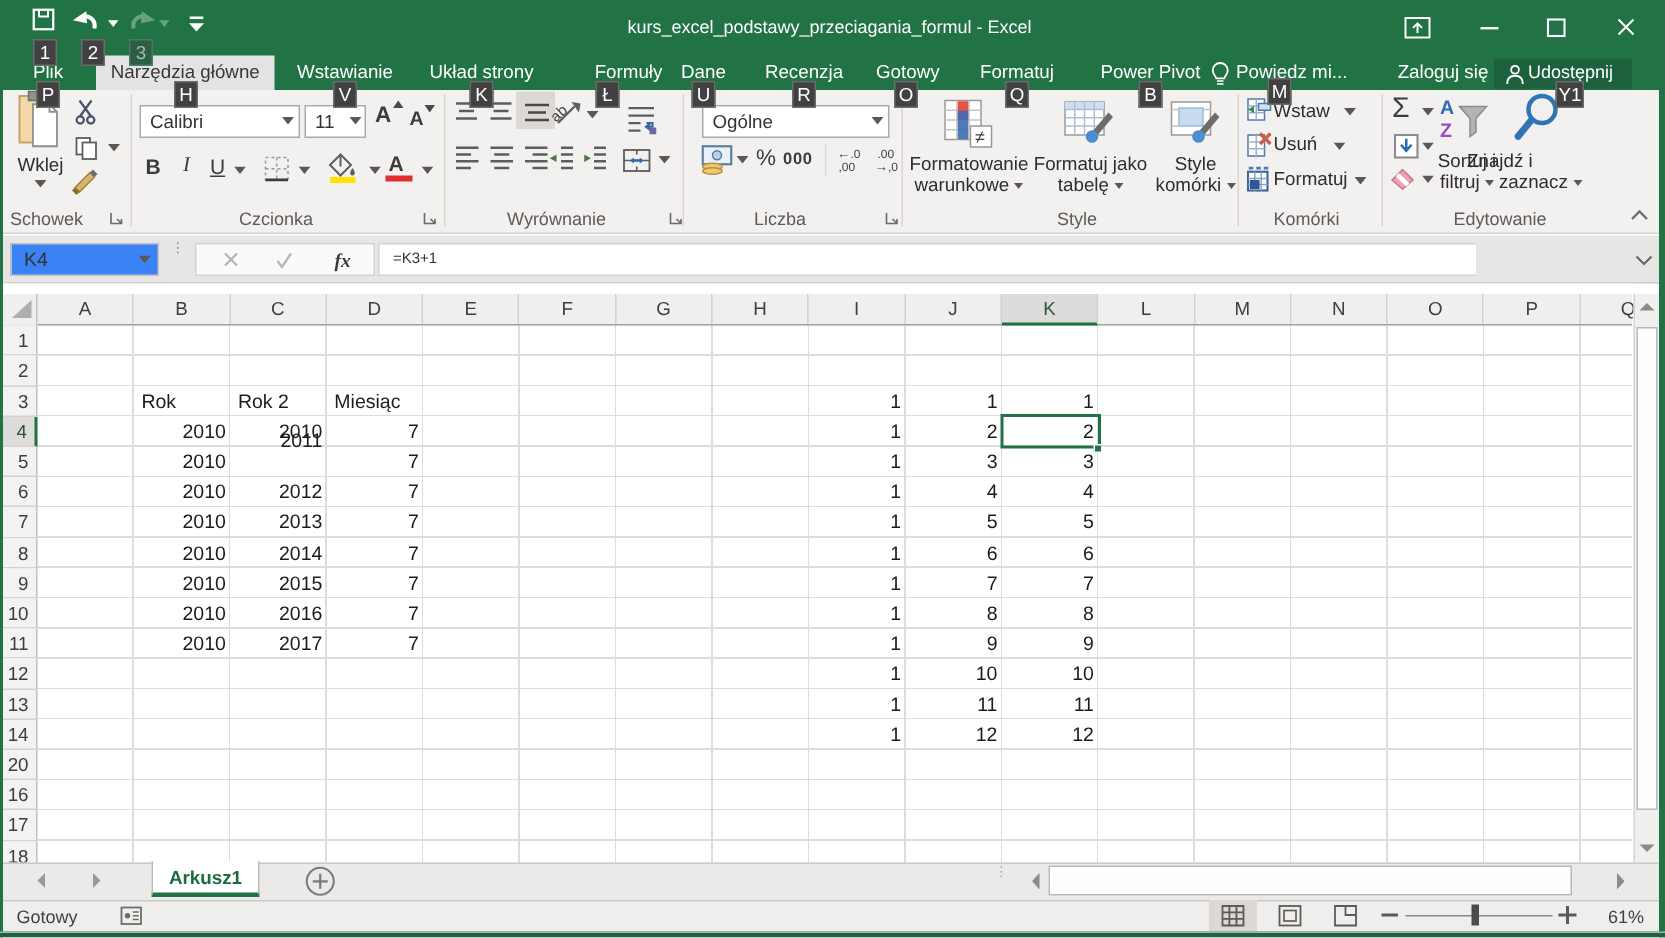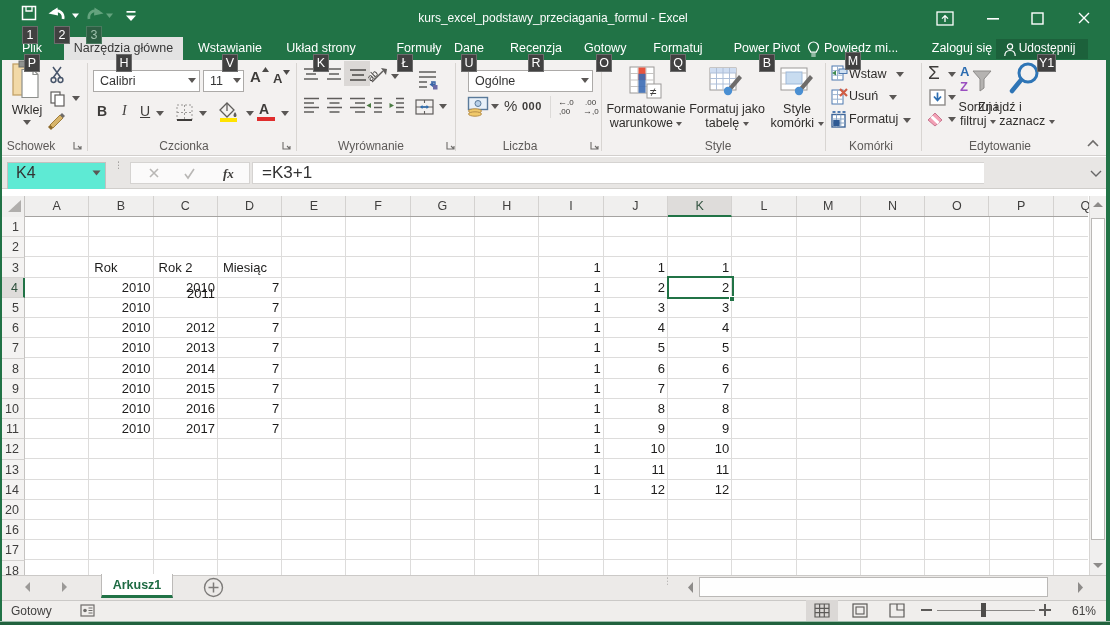--- a/index.html
+++ b/index.html
@@ -17,23 +17,23 @@
 
 #ribbon{position:absolute;left:1.5px;top:60px;width:1104.5px;height:96px;background:#f3f1f0;border-bottom:1px solid #d2cfcd}
 .gsep{position:absolute;top:63px;height:88px;width:1px;background:#d8d5d2}
 .glabel{position:absolute;top:139px;height:14px;font-size:12px;color:#5d5a58;text-align:center}
 .glaunch{position:absolute;width:10px;height:10px}
 .rtext{position:absolute;font-size:12.5px;color:#2f2d2b;white-space:nowrap}
 .caret{display:inline-block;width:0;height:0;border-left:3.5px solid transparent;border-right:3.5px solid transparent;border-top:4px solid #5a5755;vertical-align:middle}
 .combo{position:absolute;background:#fff;border:1px solid #acaaa8;font-size:12.5px;color:#333;padding-left:6px}
 
 #fbar{position:absolute;left:1.5px;top:157px;width:1104.5px;height:32px;background:#e8e6e4;border-bottom:1px solid #d0cecb}
-#namebox{position:absolute;left:7px;top:162px;width:99px;height:34px;background:#5eead4;border:1px solid #c3c1bf;font-size:16px;color:#333;line-height:20px;padding-left:8px}
+#namebox{position:absolute;left:7px;top:162px;width:99px;height:22px;background:#3b82f6;border:1px solid #c3c1bf;font-size:13px;color:#333;line-height:20px;padding-left:8px}
 #fxbox{position:absolute;left:130px;top:162px;width:120px;height:22px;background:#fbfafa;border:1px solid #d5d3d1}
-#finput{position:absolute;left:252px;top:162px;width:732px;height:22px;background:#fff;border:1px solid #d5d3d1;border-right:none;font-size:17px;color:#333;line-height:20px;padding-left:9px}
+#finput{position:absolute;left:252px;top:162px;width:732px;height:22px;background:#fff;border:1px solid #d5d3d1;border-right:none;font-size:10px;color:#333;line-height:20px;padding-left:9px}
 
 #gridwrap{position:absolute;left:1.5px;top:189px;width:1087px;height:386px;background:#fff}
 #hdrrow{position:absolute;left:0px;top:196px;width:1088px;height:21px;background:#f0efee;border-bottom:1px solid #a5a3a1}
 .ch{position:absolute;top:196px;height:20px;line-height:21px;text-align:center;font-size:12.5px;color:#3f3e3d;border-right:1px solid #d4d2d0}
 .ch.sel{background:#dedcda;color:#31523f;border-bottom:2px solid #217346;height:21px}
 #cornerbox{position:absolute;left:0;top:196px;width:25px;height:21px;background:#f0efee;border-right:1px solid #c5c3c1}
 .rh{position:absolute;left:0;width:25px;height:20.2px;line-height:20.2px;text-align:right;padding-right:5px;font-size:12.5px;color:#3f3e3d;border-bottom:1px solid #d4d2d0;border-right:1px solid #c5c3c1;background:#f4f3f2}
 .rh.sel{background:#dedcda;color:#2c4f3c;border-right:2px solid #217346}
 #cells{position:absolute;left:25px;top:217.2px;width:1063px;height:357.8px;
  background-image:repeating-linear-gradient(to bottom,transparent 0px,transparent 19.2px,#dddcdb 19.2px,#dddcdb 20.2px),repeating-linear-gradient(to right,transparent 0px,transparent 63.3px,#dddcdb 63.3px,#dddcdb 64.3px)}

